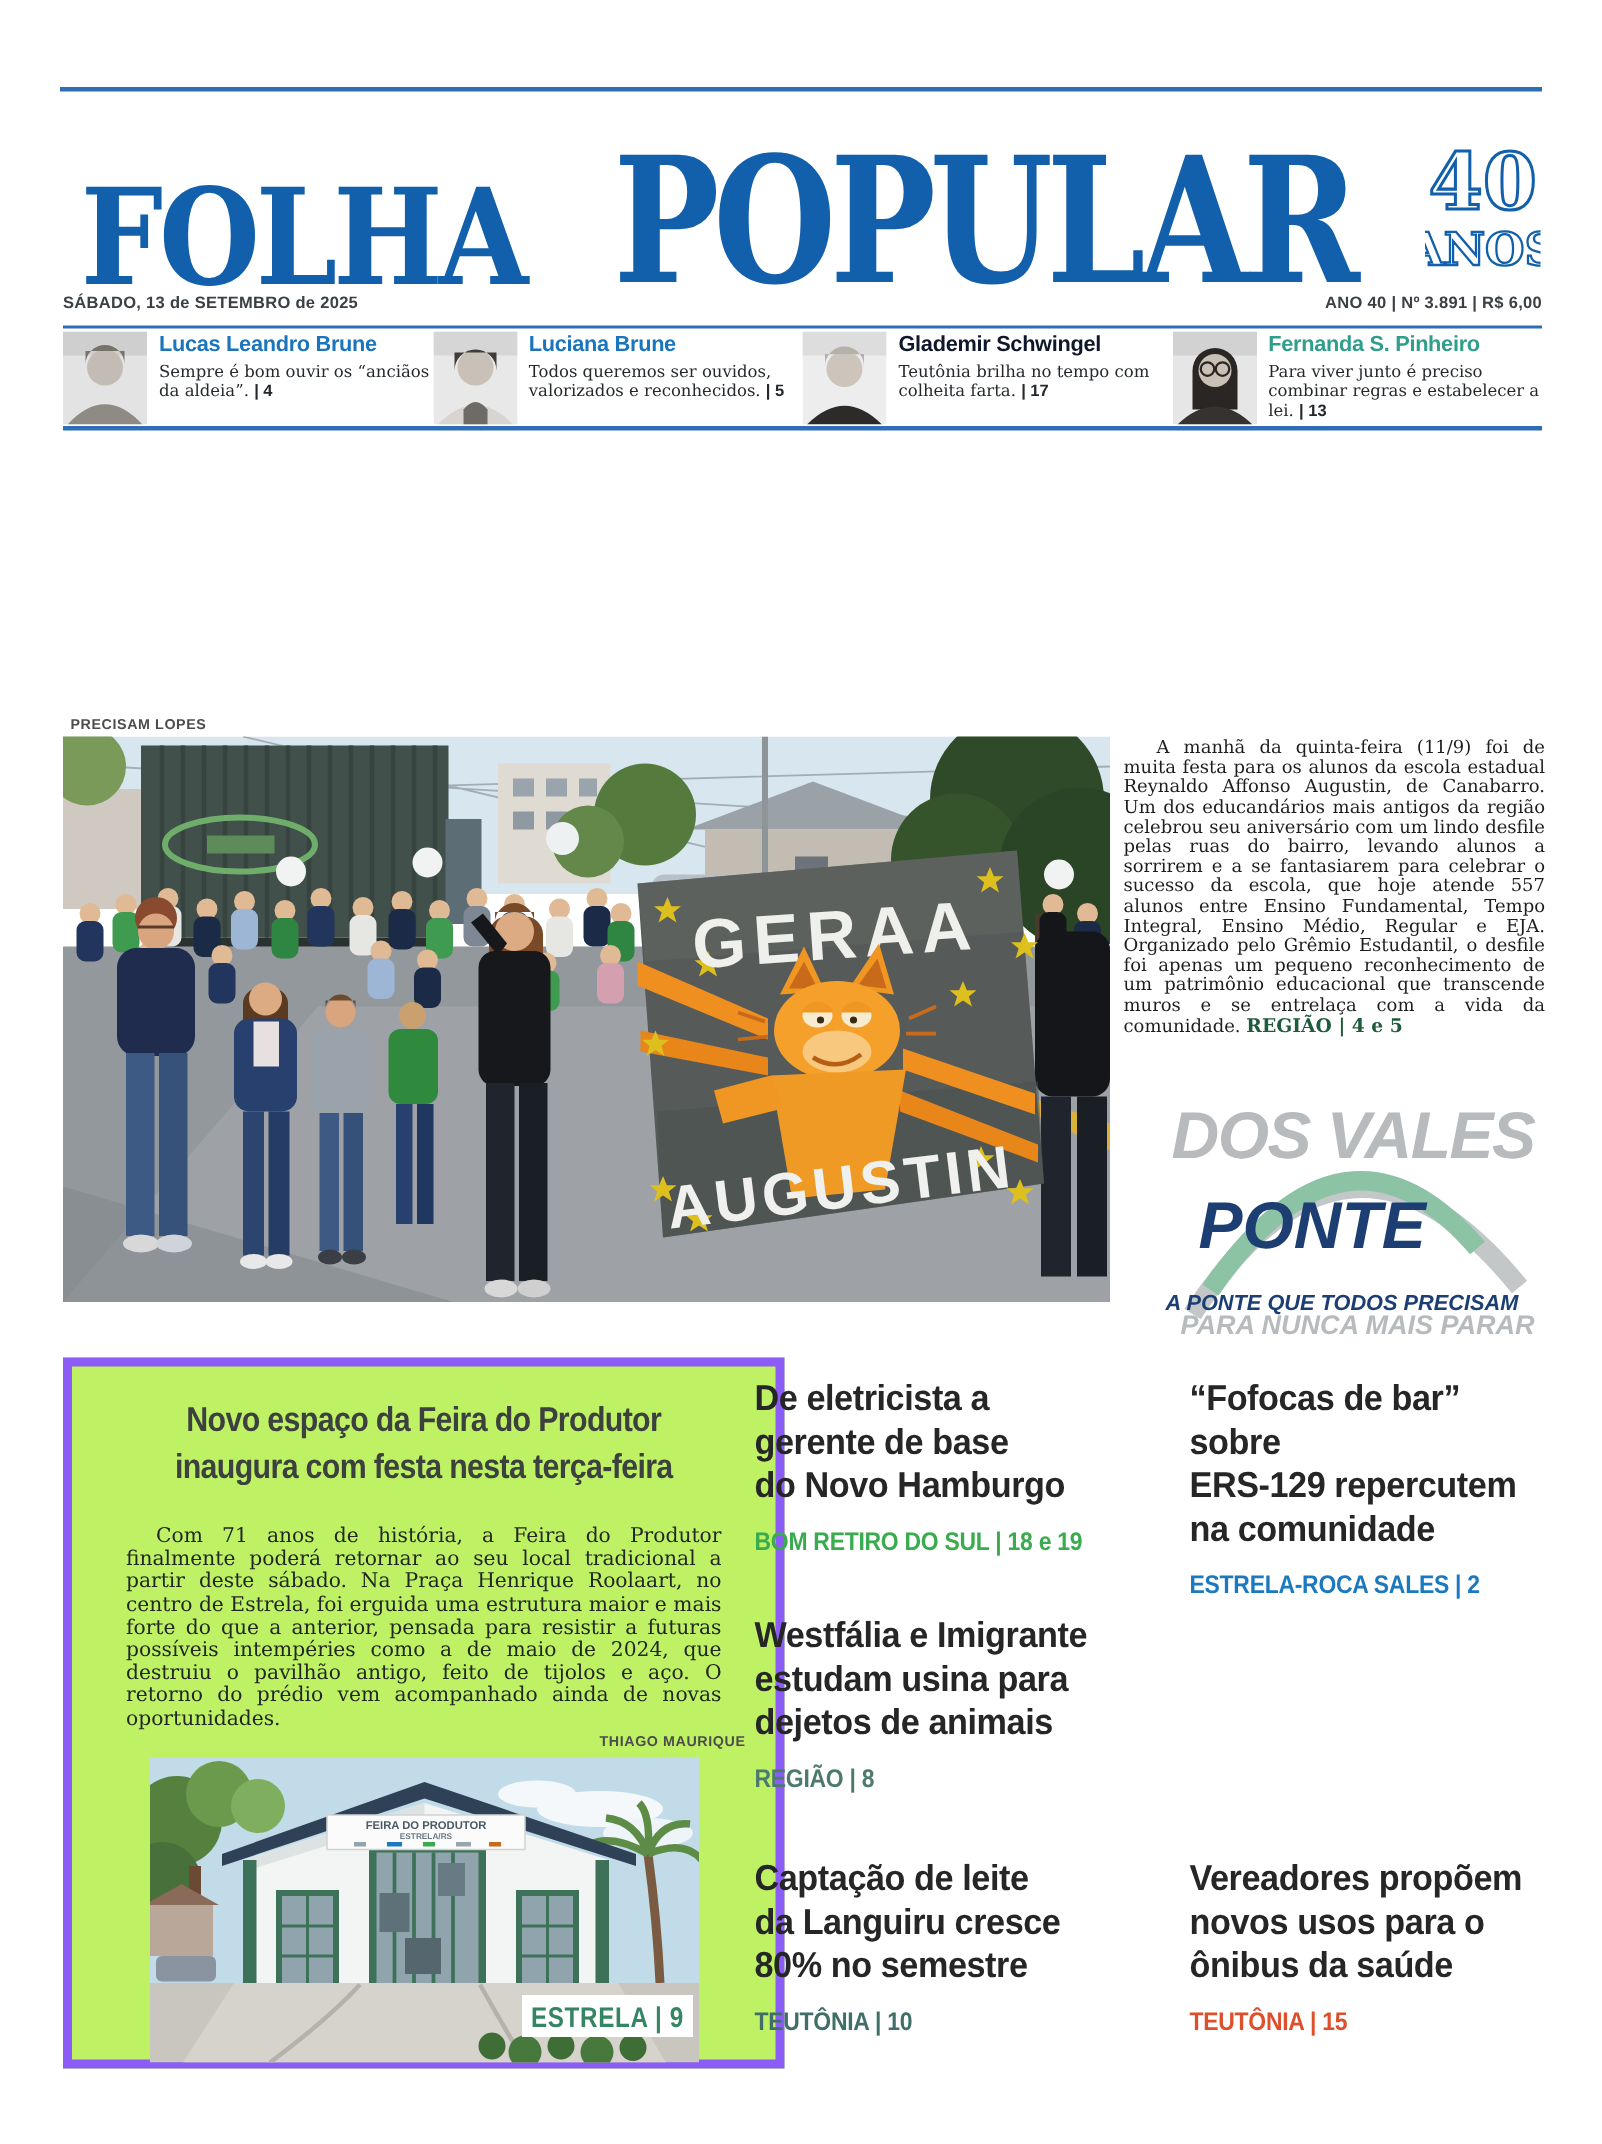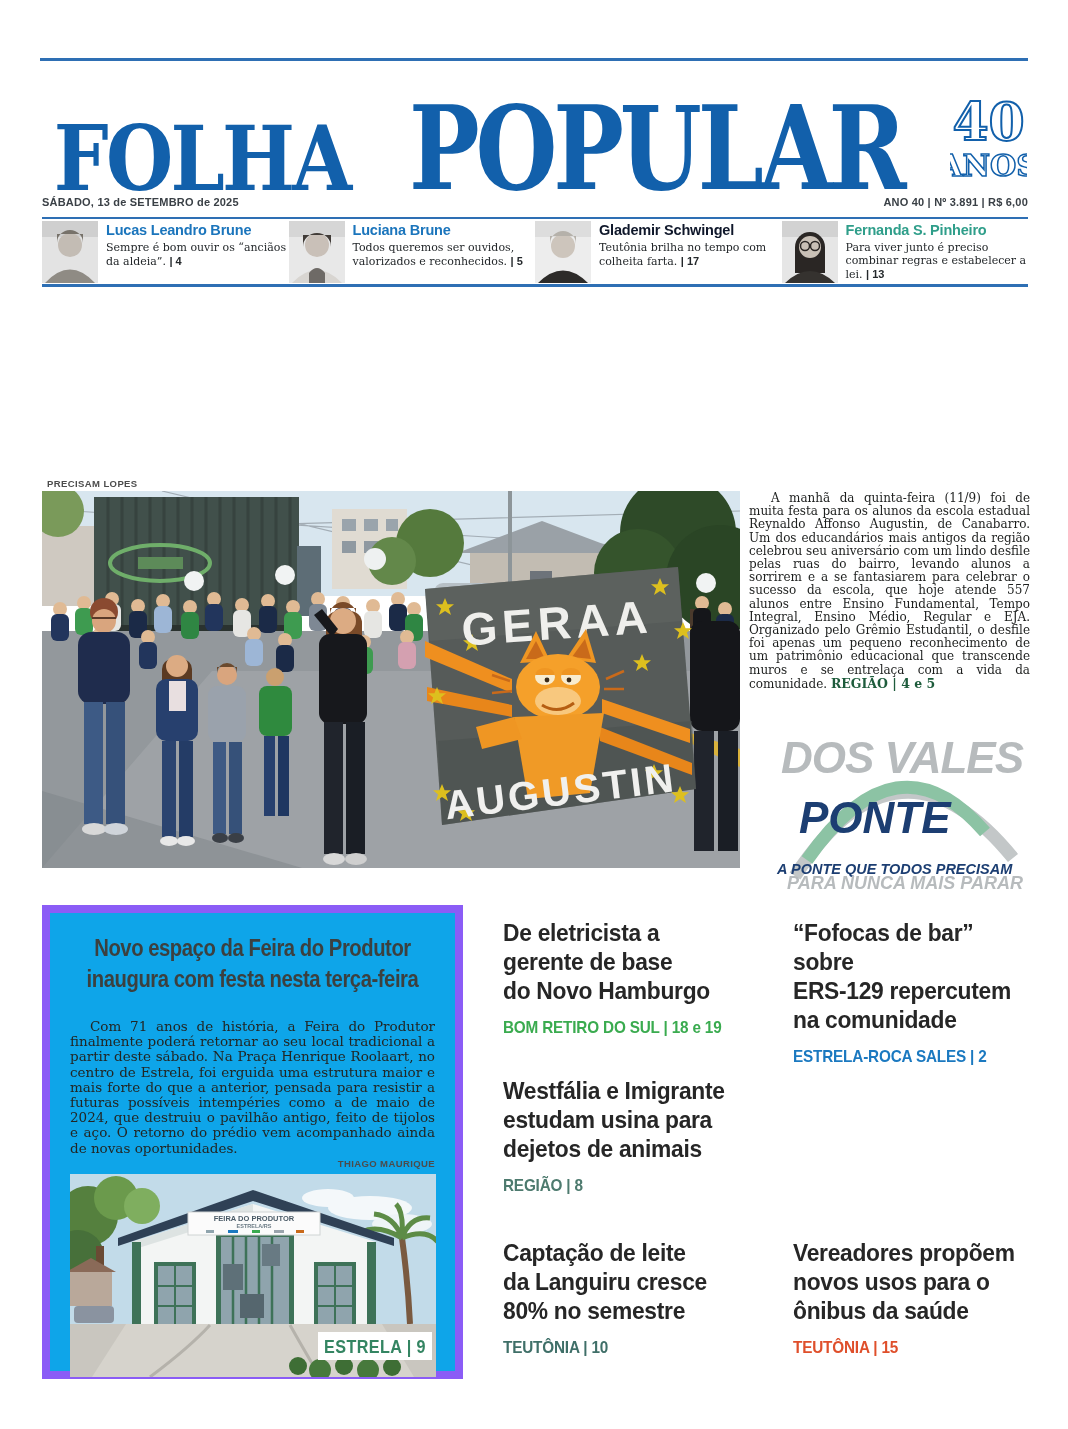--- a/index.html
+++ b/index.html
@@ -43,25 +43,25 @@
   
   #ad{left:749px;top:748px;width:281px;height:150px;}
   #ad svg{position:absolute;left:0;top:0;}
   .adtxt{position:relative;font-style:italic;font-weight:bold;letter-spacing:0px;}
   #ad-l1{font-size:44px;margin:16px 0 0 50px;line-height:1;}
   #ad-l2{font-size:44px;margin:-12px 0 0 32px;line-height:1;letter-spacing:-1px;}
   #ad-t1{font-size:14.5px;margin:22px 0 0 28px;line-height:1;}
   #ad-t2{font-size:18px;margin:-3px 0 0 38px;line-height:1;}
 
   
-  #box-story{left:42px;top:905px;width:421px;height:474px;background:#0ea5e9;border:8px solid #8b5cf6;box-sizing:border-box;}
+  #box-story{left:42px;top:905px;width:481px;height:474px;background:#bef264;border:6px solid #8b5cf6;box-sizing:border-box;}
   #box-title{margin-top:20px;text-align:center;font-weight:bold;color:#3c403f;font-size:23px;line-height:31px;}
   #box-title span{display:block;transform:scaleX(.88);transform-origin:center top;letter-spacing:-.5px;}
   #box-body{font-family:"DejaVu Serif",serif;font-size:13.5px;line-height:15.2px;text-align:justify;
-            color:#222624;margin:24px 20px 0;text-indent:20px;}
+            color:#222624;margin:24px 36px 0;text-indent:20px;}
   #box-credit{text-align:right;margin:2px 20px 0;}
 
   
   .teaser{width:280px;}
   .thead{font-weight:bold;color:#262626;font-size:24px;line-height:29px;letter-spacing:-.3px;
          white-space:pre-line;transform:scaleX(.95);transform-origin:left top;}
   .ttag{font-weight:bold;font-size:17px;margin-top:13px;letter-spacing:-.2px;
         transform:scaleX(.9);transform-origin:left top;}
 </style>
 </head>

